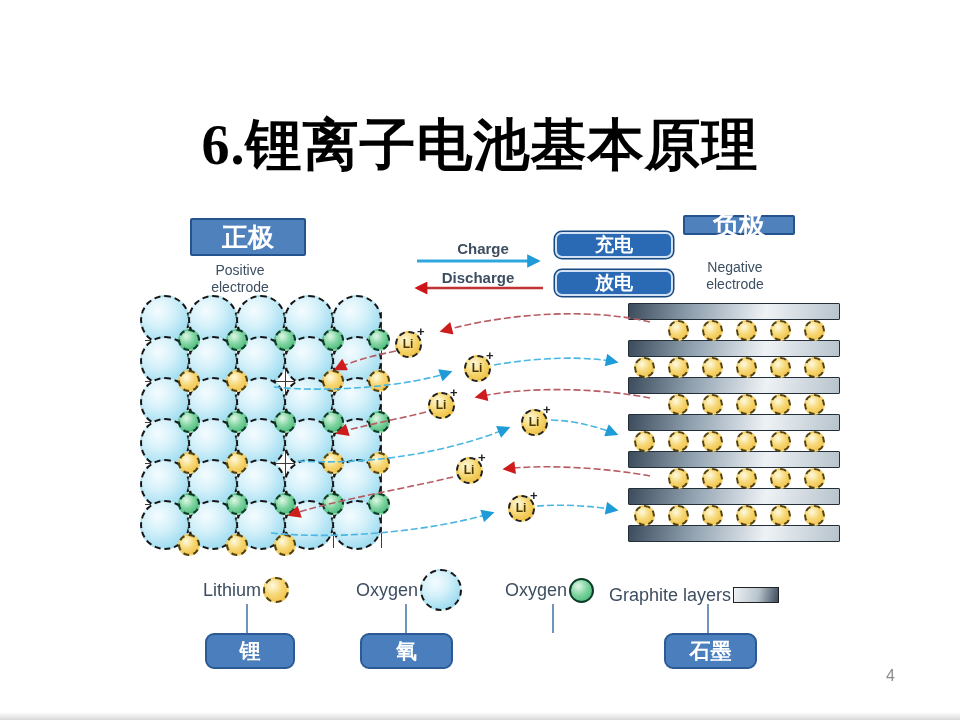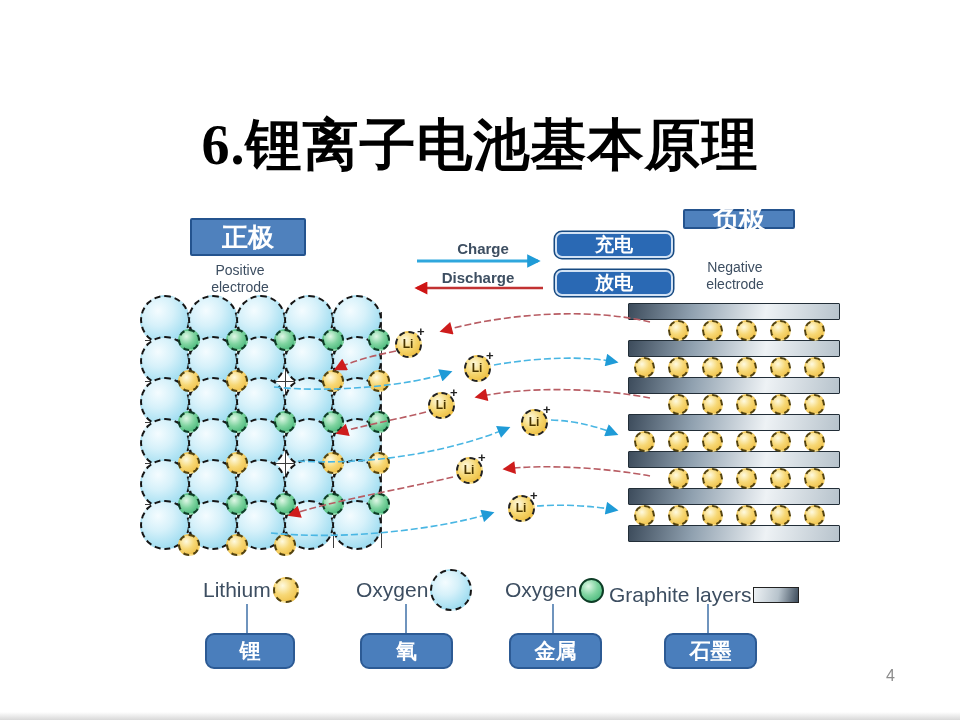--- a/index.html
+++ b/index.html
@@ -27,38 +27,38 @@
   
   .ion{position:absolute;width:27px;height:27px;border-radius:50%;box-sizing:border-box;
        background:radial-gradient(circle at 35% 30%,#fefae0,#f5d469 50%,#eab32e);
        border:2px dashed #222;display:flex;align-items:center;justify-content:center;
        font-size:12px;font-weight:bold;color:#4a3600;}
   .ion .plus{position:absolute;top:-9px;right:-5px;font-size:13px;color:#222;font-weight:bold;}
   
   .box{position:absolute;background:#4f81bd;border:2px solid #24538e;border-radius:2px;color:#fff;
        font-weight:bold;display:flex;align-items:center;justify-content:center;box-sizing:border-box;z-index:4;}
   .pos-box{left:190px;top:218px;width:116px;height:38px;font-size:26px;}
-  .neg-box{left:683px;top:209px;width:112px;height:20px;font-size:26px;}
+  .neg-box{left:683px;top:215px;width:112px;height:20px;font-size:26px;}
   .cbox{position:absolute;left:555px;width:118px;height:26px;background:#2a69b4;
         border:2px solid #d2e2f4;box-shadow:0 0 0 1.5px #174a82;border-radius:7px;color:#fff;
         font-weight:bold;font-size:19px;display:flex;align-items:center;justify-content:center;
         box-sizing:border-box;z-index:4;}
   .charge-box{top:232px;}
   .discharge-box{top:270px;}
   .en{position:absolute;color:#3d4e61;font-size:14px;line-height:1.18;text-align:center;z-index:4;}
   .en .blk{display:block;}
   .pos-en{left:190px;top:262px;width:100px;}
   .neg-en{left:685px;top:259px;width:100px;}
   .charge-en{position:absolute;left:428px;top:240px;width:110px;text-align:center;
              color:#3d4e61;font-size:15px;font-weight:600;z-index:4;}
   .discharge-en{position:absolute;left:423px;top:269px;width:110px;text-align:center;
              color:#3d4e61;font-size:15px;font-weight:600;z-index:4;}
   
   .legend-item{position:absolute;display:flex;align-items:center;gap:2px;height:42px;z-index:4;}
-  .legend-label{color:#3d4e61;font-size:21px;white-space:nowrap;}
+  .legend-label{color:#3d4e61;font-size:18px;white-space:nowrap;}
   .glyph{display:inline-block;box-sizing:border-box;}
   .glyph-lithium{width:26px;height:26px;border-radius:50%;
      background:radial-gradient(circle at 35% 30%,#fefae0 0%,#f7d876 45%,#edb93a 100%);border:2px dashed #54430e;}
   .glyph-oxygen{width:42px;height:42px;border-radius:50%;
      background:radial-gradient(circle at 35% 30%,#f4fcff 0%,#d6f1fa 35%,#a8e0f2 70%,#86cfe8 100%);border:2px dashed #151515;}
   .glyph-metal{width:25px;height:25px;border-radius:50%;
      background:radial-gradient(circle at 35% 30%,#dff7e6 0%,#7fd4a0 45%,#35ad6d 100%);border:2px solid #0d3d26;}
   .glyph-graphite{width:46px;height:16px;
      background:linear-gradient(100deg,#eef2f5 0%,#b7c3cc 55%,#3d4c5c 100%);border:1px solid #222;}
   .li-0{left:203px;top:569px;}
@@ -284,18 +284,17 @@
     <span class="legend-label">Oxygen</span>
     <span class="glyph glyph-metal"></span>
   </div>
   <div class="legend-item li-3">
     <span class="legend-label">Graphite layers</span>
     <span class="glyph glyph-graphite"></span>
   </div>
 
   <div class="cnbox cb-0">锂</div>
   <div class="cnbox cb-1">氧</div>
-  <div class="cnbox cb-2">金属</div>
   <div class="cnbox cb-3">石墨</div>
 
   <div class="page-num">4</div>
   <div class="bottom-shade"></div>
 </div>
 
 </body></html>

